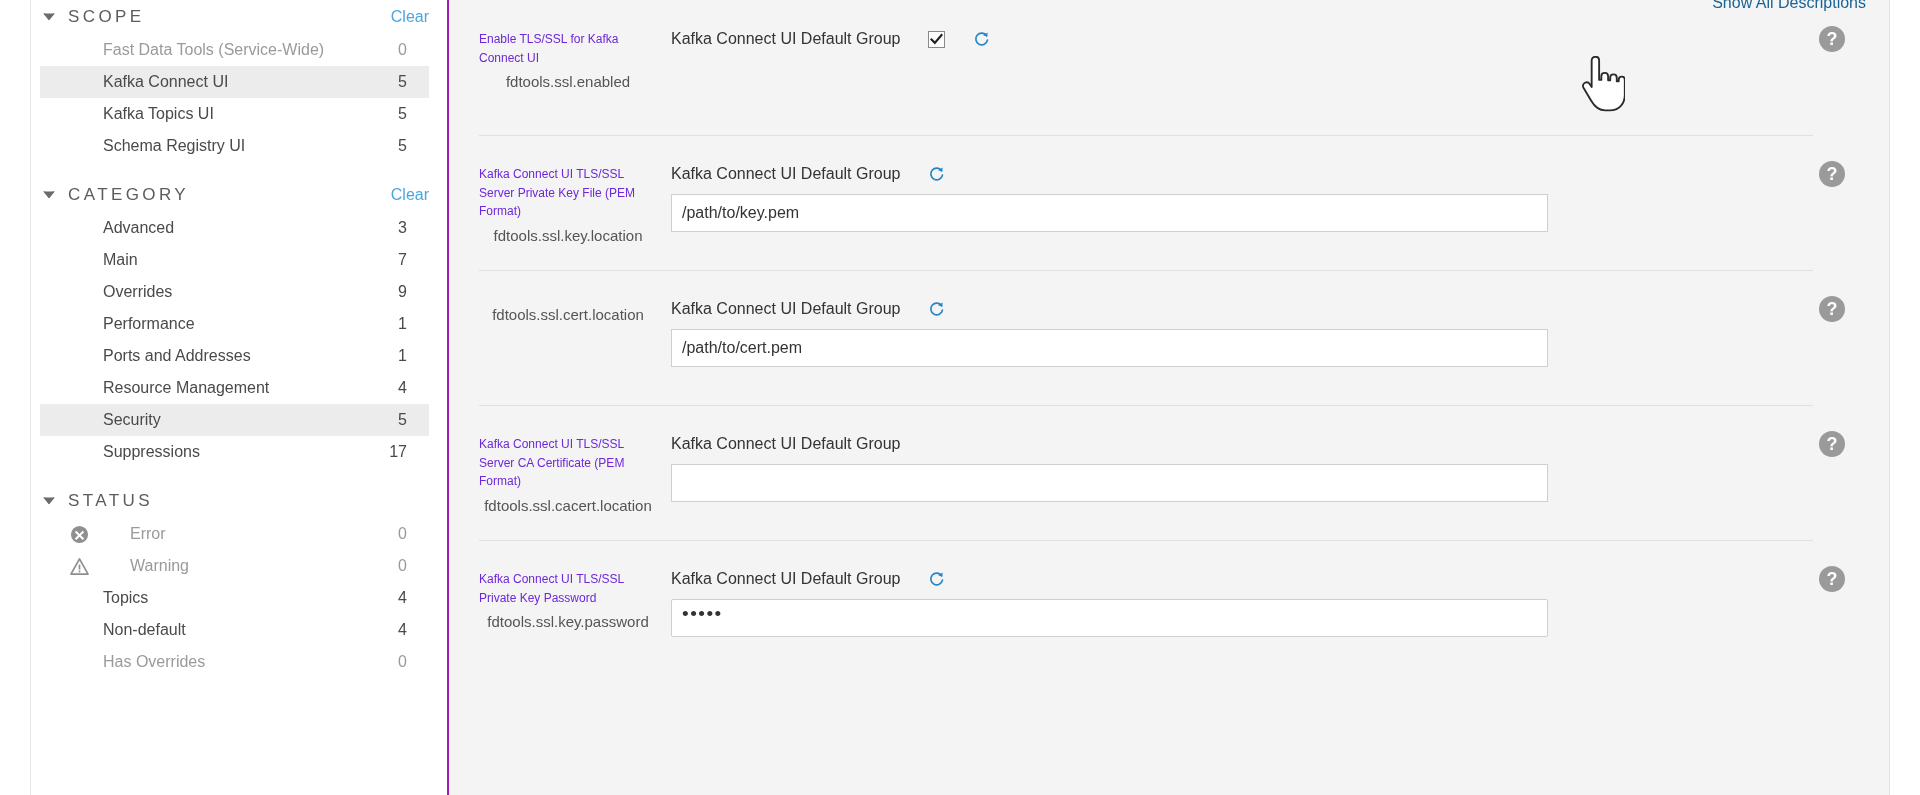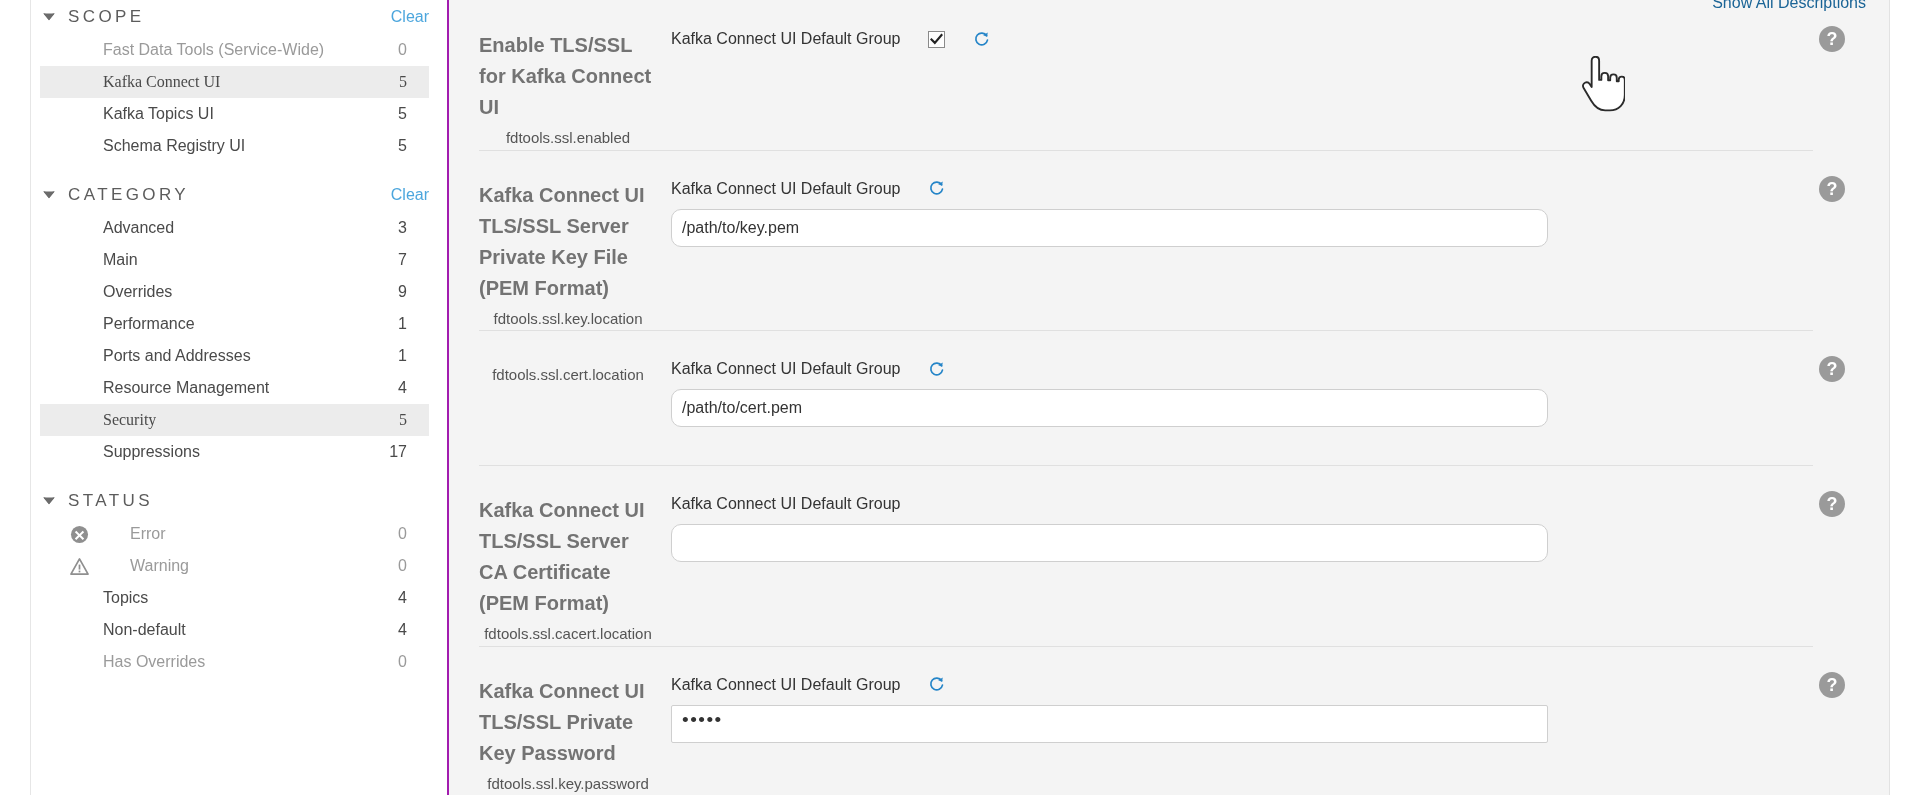--- a/index.html
+++ b/index.html
@@ -83,21 +83,21 @@
     padding-left: 70px;
     padding-right: 22px;
     margin-left: 40px;
     margin-right: 18px;
     padding-left: 30px;
     font-size: 16px;
     color: #4a4a4a;
     cursor: pointer;
     white-space: nowrap;
   }
-  .facet-item.selected { background: #ececec; font-family: Liberation Serif, serif; }
+  .facet-item.selected { background: #ececec; }
   .facet-item.muted { color: #9a9a9a; }
   .facet-item .lbl { overflow: hidden; text-overflow: ellipsis; margin-left: 33px; }
   .facet-item .cnt {
     margin-left: auto;
     font-size: 16px;
     color: inherit;
     padding-left: 10px;
   }
   .facet-item.muted .cnt { color: #9a9a9a; }
 
@@ -156,23 +156,23 @@
     background: #e0e0e0;
   }
 
   .cfg-label {
     width: 192px;
     flex: 0 0 192px;
     padding-top: 30px;
     padding-right: 14px;
   }
   .cfg-label .name {
-    font-size: 20px;
-    font-weight: bold;
-    color: #737373;
+    font-size: 12px;
+    font-weight: normal;
+    color: #6d28d9;
     line-height: 1.55;
   }
   .cfg-label .prop {
     margin-top: 4px;
     font-size: 15px;
     color: #555555;
     line-height: 1.5;
     word-break: break-all;
     text-align: center;
   }
@@ -217,21 +217,21 @@
   }
   .chk svg { display: block; }
 
   .txt-input {
     margin-top: 9px;
     width: 877px;
     max-width: 100%;
     height: 38px;
     border: 1px solid #cfcfcf;
     background: #ffffff;
-    border-radius: 10px;
+    border-radius: 0;
     font-family: "Liberation Sans", sans-serif;
     font-size: 16px;
     color: #333333;
     padding: 0 10px;
     outline: none;
   }
   .txt-input::placeholder { color: #9b9b9b; }
   .pw-dots {
     margin-top: 9px;
     width: 877px;

